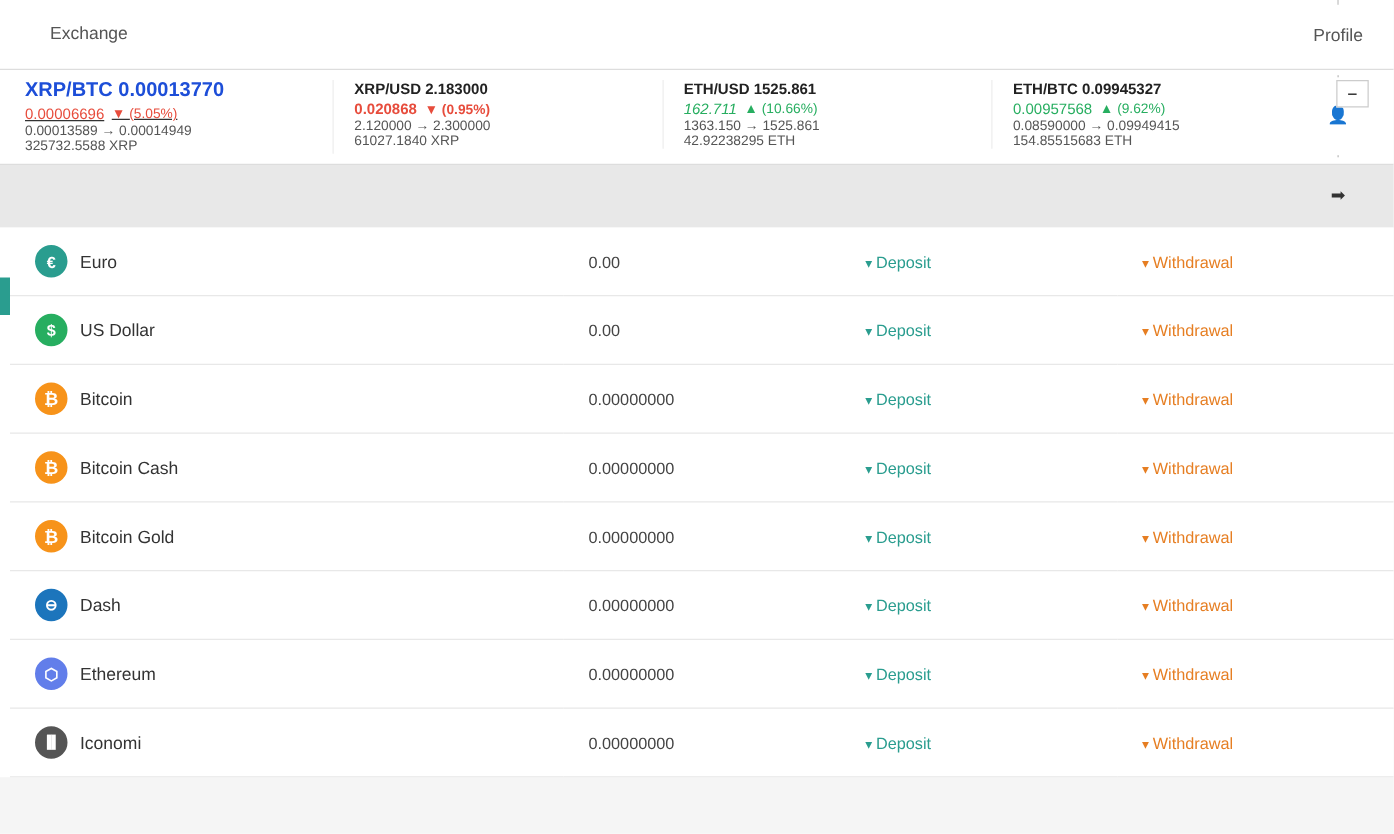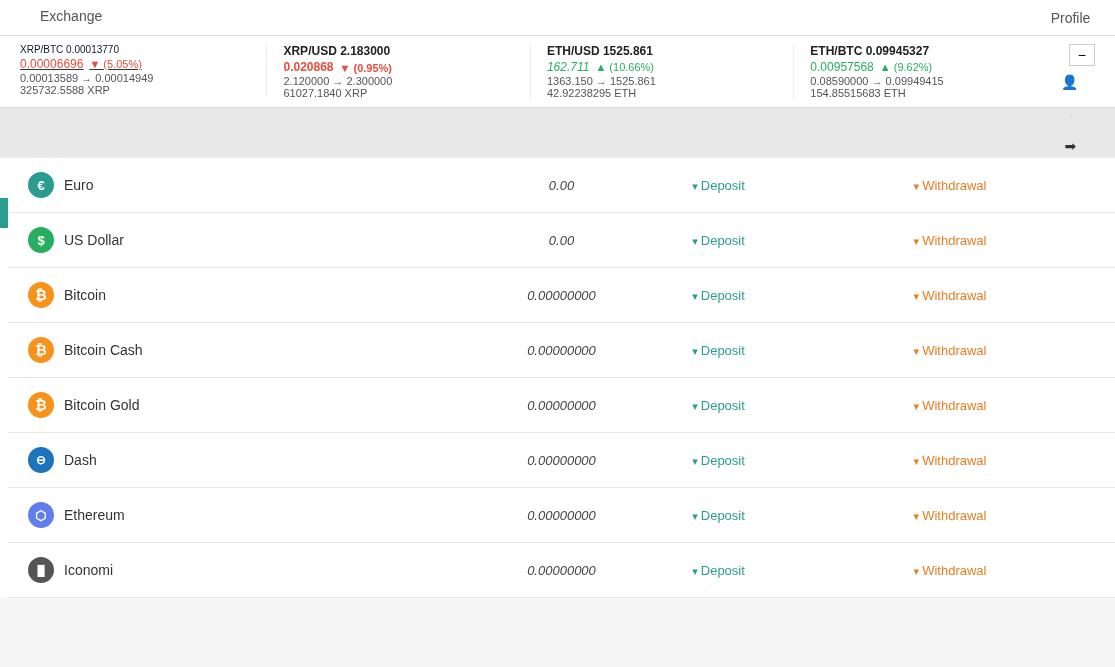--- a/index.html
+++ b/index.html
@@ -6,21 +6,21 @@
     body { font-family: Arial, sans-serif; font-size: 13px; background: #f5f5f5; color: #333; width: 1115px; }
 
     
     .top-nav {
       background: #fff;
       border-bottom: 1px solid #ddd;
       display: flex;
       align-items: center;
       justify-content: space-between;
       padding: 0 20px;
-      height: 36px;
+      height: 56px;
     }
     .nav-tabs { display: flex; gap: 0; }
     .nav-tab {
       padding: 12px 20px;
       cursor: pointer;
       font-size: 14px;
       color: #555;
       border-bottom: 3px solid transparent;
     }
     .nav-tab.active {
@@ -56,21 +56,21 @@
       display: flex; align-items: center; justify-content: center;
       font-size: 13px; font-weight: bold; color: #555;
     }
     .currency-icon.btc { background: #f7931a; border-color: #f7931a; color: #fff; }
     .currency-icon.eth { background: #627eea; border-color: #627eea; color: #fff; }
     .currency-icon.eur { background: #2a9d8f; border-color: #2a9d8f; color: #fff; }
     .currency-icon.usd { background: #27ae60; border-color: #27ae60; color: #fff; }
     .currency-icon.dash { background: #1c75bc; border-color: #1c75bc; color: #fff; }
     .currency-icon.icn { background: #555; border-color: #555; color: #fff; font-size: 10px; }
 
-    .amount-cell { font-size: 13px; color: #444; text-align: center; font-style: italic; }
+    .amount-cell { font-size: 13px; color: #444; text-align: left; }
     .deposit-link { color: #2a9d8f; }
     .deposit-link:before { content: "▾ "; font-size: 11px; }
     .withdrawal-link { color: #e67e22; }
     .withdrawal-link:before { content: "▾ "; font-size: 11px; }
   </style>
 </head>
 <body>
 
 <div class="top-nav">
   <div class="nav-tabs">
@@ -84,21 +84,21 @@
     <a class="nav-link">Profile</a>
     <span class="nav-divider">·</span>
     <span>👤</span>
     <span class="nav-divider">·</span>
     <span>➡</span>
   </div>
 </div>
 
 <div style="background:#fff; border-bottom:1px solid #ddd; padding: 8px 20px; display:flex; align-items:flex-start; gap:0;">
   <div style="flex:1; padding-right:16px; border-right:1px solid #eee;">
-    <div style="font-size:10px; font-weight:normal; color:#0f172a;">XRP/BTC 0.00013770</div>
+    <div style="font-size:16px; font-weight:bold; color:#1d4ed8;">XRP/BTC 0.00013770</div>
     <div style="display:flex; align-items:center; gap:6px; margin-top:2px;text-decoration:underline;">
       <span style="font-size:12px; color:#e74c3c;">0.00006696</span>
       <span style="font-size:11px; color:#e74c3c;">▼ <span>(5.05%)</span></span>
     </div>
     <div style="font-size:11px; color:#555; margin-top:1px;">
       <span>0.00013589</span> → <span>0.00014949</span>
     </div>
     <div style="font-size:11px; color:#555;">325732.5588 XRP</div>
   </div>
 

